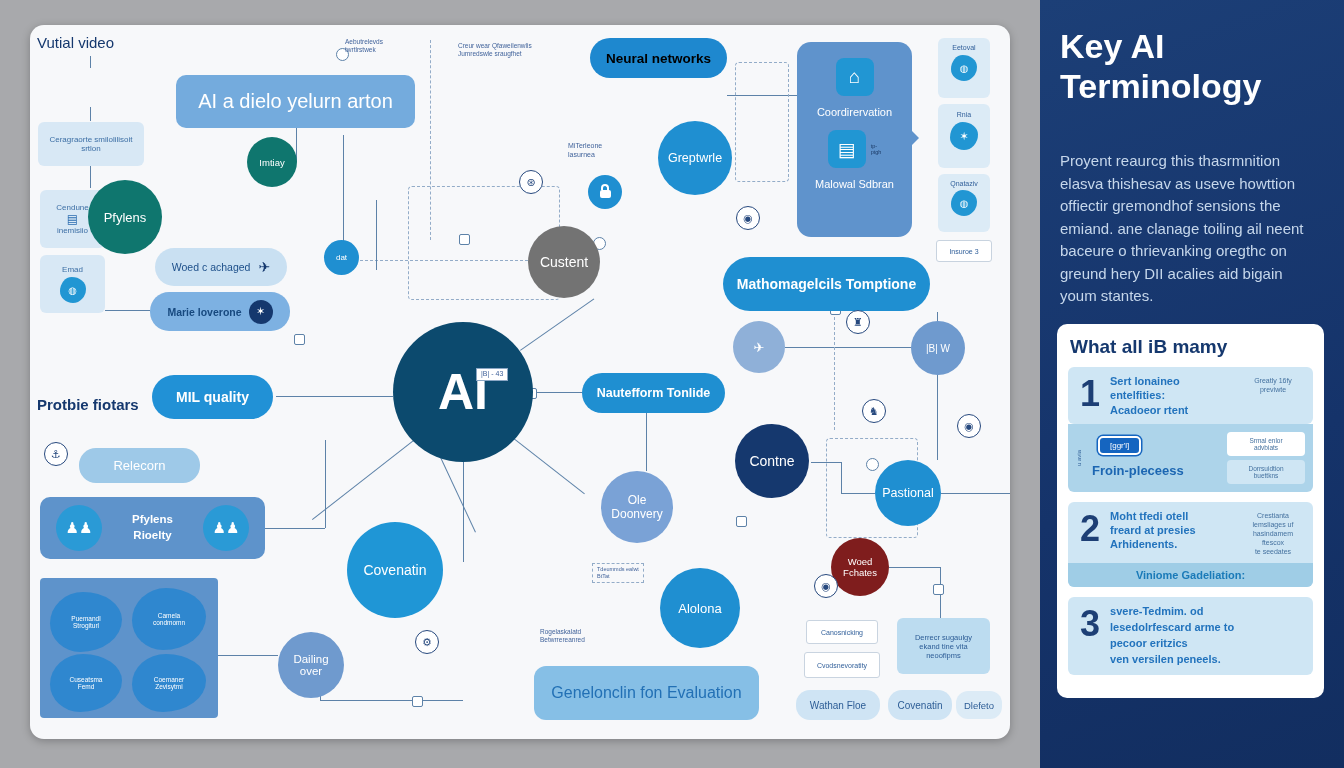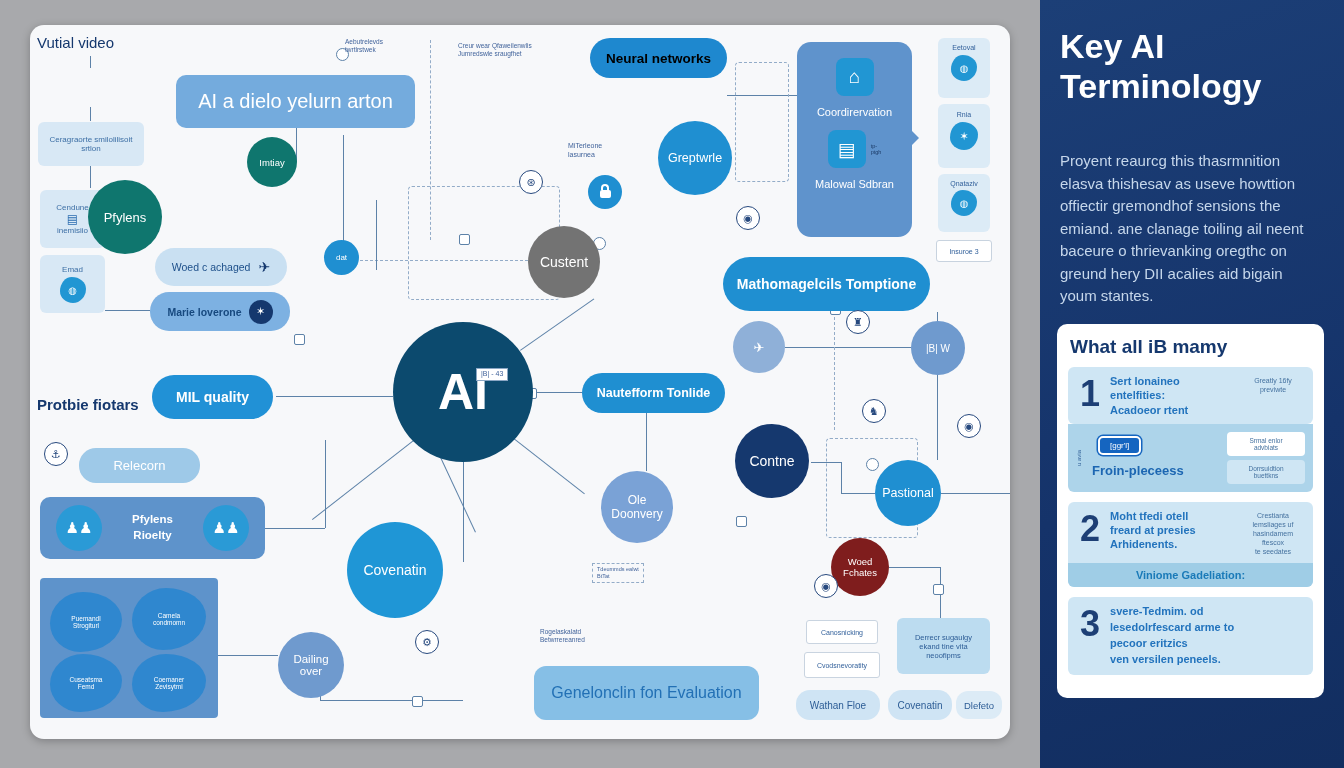--- a/index.html
+++ b/index.html
@@ -119,20 +119,21 @@
   <div class="circ" style="left:393px;top:322px;width:140px;height:140px;background:#0c4a6e;font-size:50px;font-weight:800">AI</div>
   <div class="circ" style="left:88px;top:180px;width:74px;height:74px;background:#0f766e;font-size:13px">Pfylens</div>
   <div class="circ" style="left:247px;top:137px;width:50px;height:50px;background:#0f766e;font-size:9.5px">Imtiay</div>
   <div class="circ" style="left:658px;top:121px;width:74px;height:74px;background:#1f8fd1;font-size:12.5px">Greptwrle</div>
   <div class="circ" style="left:528px;top:226px;width:72px;height:72px;background:#737373;font-size:14px">Custent</div>
   <div class="circ" style="left:324px;top:240px;width:35px;height:35px;background:#1f8fd1;font-size:8px">dat</div>
   <div class="circ" style="left:735px;top:424px;width:74px;height:74px;background:#15386e;font-size:14px">Contne</div>
   <div class="circ" style="left:875px;top:460px;width:66px;height:66px;background:#1f8fd1;font-size:12.5px">Pastional</div>
   <div class="circ pre" style="left:601px;top:471px;width:72px;height:72px;background:#7aa2d6;font-size:12px">Ole
 Doonvery</div>
+  <div class="circ" style="left:660px;top:568px;width:80px;height:80px;background:#1f8fd1;font-size:13px">Alolona</div>
   <div class="circ" style="left:347px;top:522px;width:96px;height:96px;background:#1f96d6;font-size:14px">Covenatin</div>
   <div class="circ pre" style="left:278px;top:632px;width:66px;height:66px;background:#6f9ace;font-size:11.5px">Dailing
 over</div>
   <div class="circ pre" style="left:831px;top:538px;width:58px;height:58px;background:#7f1d1d;font-size:9.5px">Woed
 Fchates</div>
   <div class="circ" style="left:911px;top:321px;width:54px;height:54px;background:#6f9ace;font-size:10px">|B| W</div>
   <div class="circ" style="left:733px;top:321px;width:52px;height:52px;background:#8fb0d8;font-size:13px">✈</div>
 
   <div class="lockc" style="left:588px;top:175px">
       <span class="lockb"></span>

